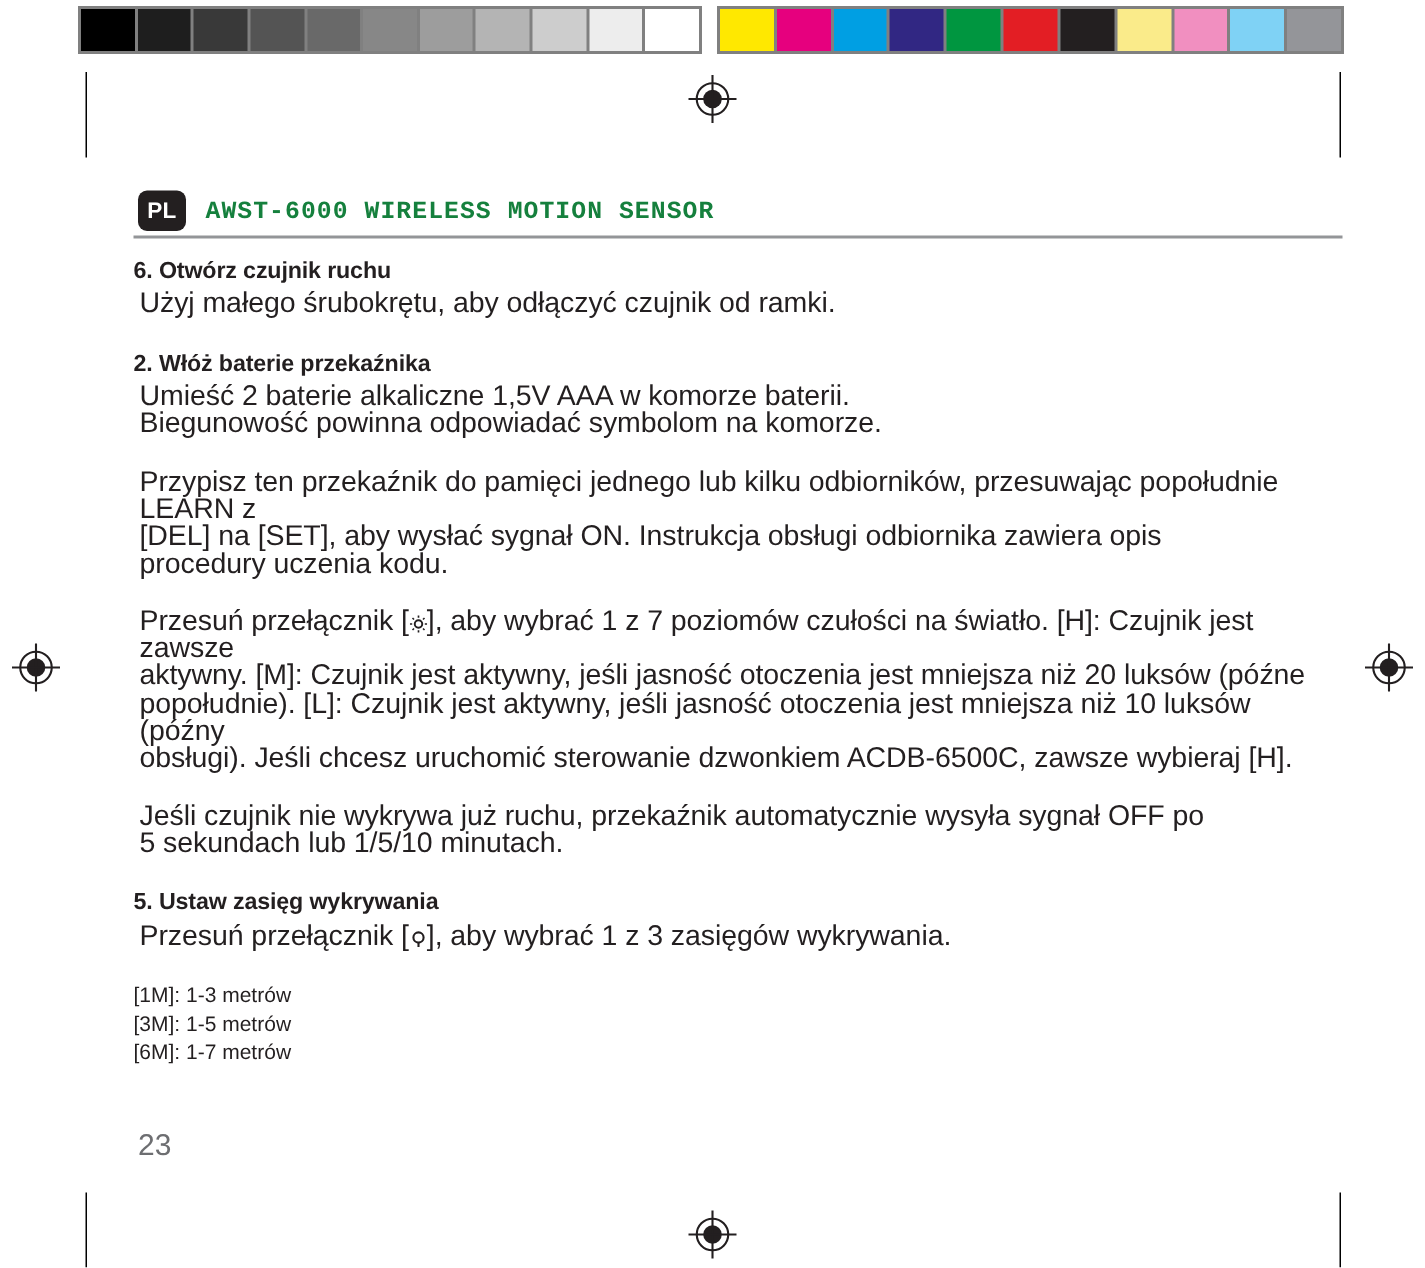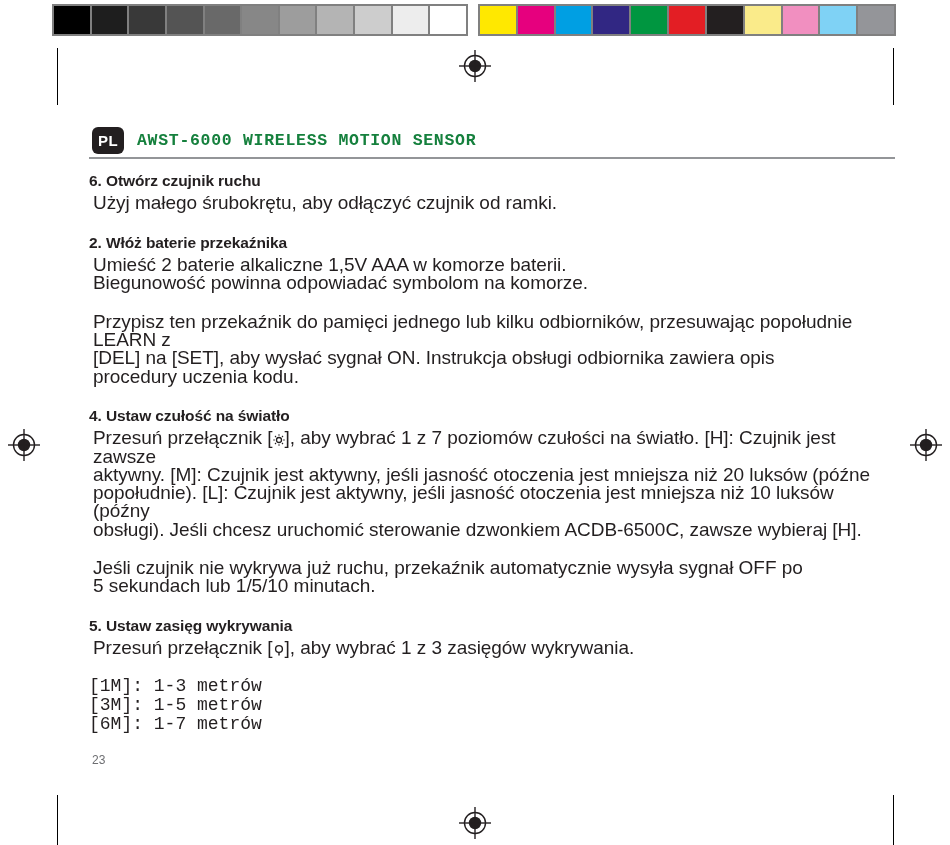--- a/index.html
+++ b/index.html
@@ -140,33 +140,33 @@
     display: inline-block;
     width: 12px;
     height: 12px;
     vertical-align: -1px;
     position: relative;
     top: 1px;
   }
   .inline-icon svg { display: block; }
 
   #range-list {
-    font-family: Liberation Mono, monospace;
-    font-size: 18px;
+    font-family: Liberation Sans, sans-serif;
+    font-size: 14px;
     line-height: 19px;
     color: #231f20;
     margin: 0;
   }
   #range-list .line { display: block; }
 
   #page-number {
     position: absolute;
     left: 92px;
     top: 753px;
-    font-size: 12px;
+    font-size: 20px;
     color: #6d6e71;
   }
 </style>
 </head>
 <body>
 
 <div id="calibration-strip">
   <div class="swatch-group" id="gray-ramp">
       <div class="swatch" style="background: rgb(0, 0, 0);"></div>
       <div class="swatch" style="background: rgb(30, 30, 30);"></div>
@@ -256,21 +256,20 @@
         </div>
       </div>
       <div class="section">
         <div class="section-body">
           <span class="line">Przypisz ten przekaźnik do pamięci jednego lub kilku odbiorników, przesuwając popołudnie LEARN z</span>
           <span class="line">[DEL] na [SET], aby wysłać sygnał ON. Instrukcja obsługi odbiornika zawiera opis</span>
           <span class="line">procedury uczenia kodu.</span>
         </div>
       </div>
       <div class="section">
-        <div class="section-heading">4. Ustaw czułość na światło</div>
         <div class="section-body">
           <span class="line"><span>Przesuń przełącznik [</span><span class="inline-icon"><svg width="12" height="12" viewBox="0 0 12 12">
                 <circle cx="6" cy="6" r="2.5" fill="none" stroke="#231f20" stroke-width="1.3"></circle>
                 <g stroke="#231f20" stroke-width="1.1" stroke-linecap="butt">
                   <line x1="6" y1="0.3" x2="6" y2="1.8"></line>
                   <line x1="6" y1="10.2" x2="6" y2="11.7"></line>
                   <line x1="0.3" y1="6" x2="1.8" y2="6"></line>
                   <line x1="10.2" y1="6" x2="11.7" y2="6"></line>
                   <line x1="2" y1="2" x2="3" y2="3"></line>
                   <line x1="9" y1="9" x2="10" y2="10"></line>

